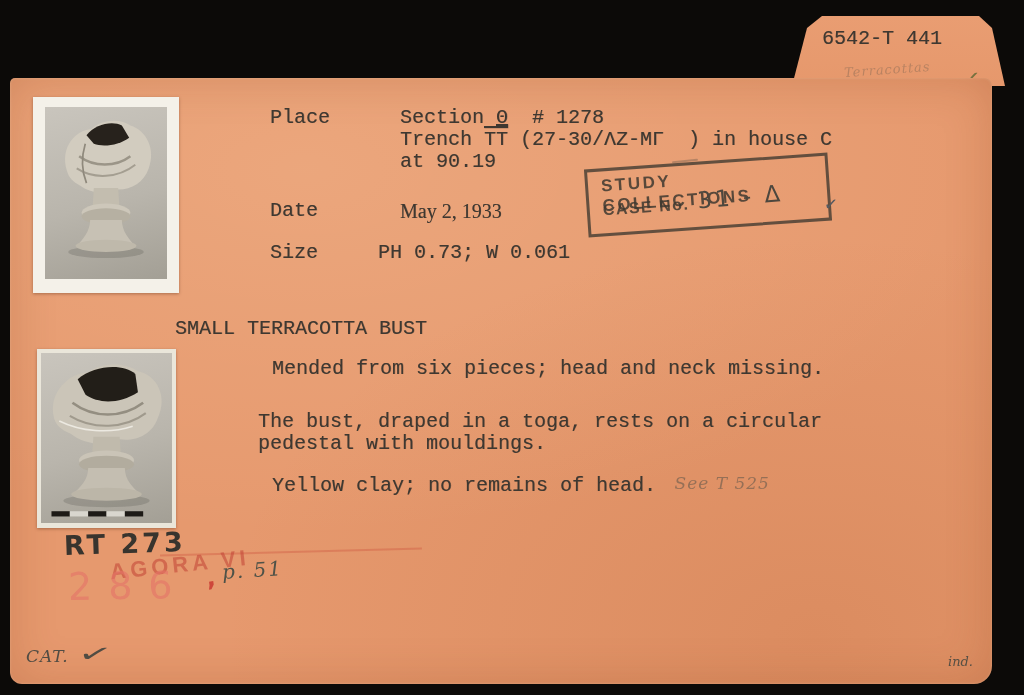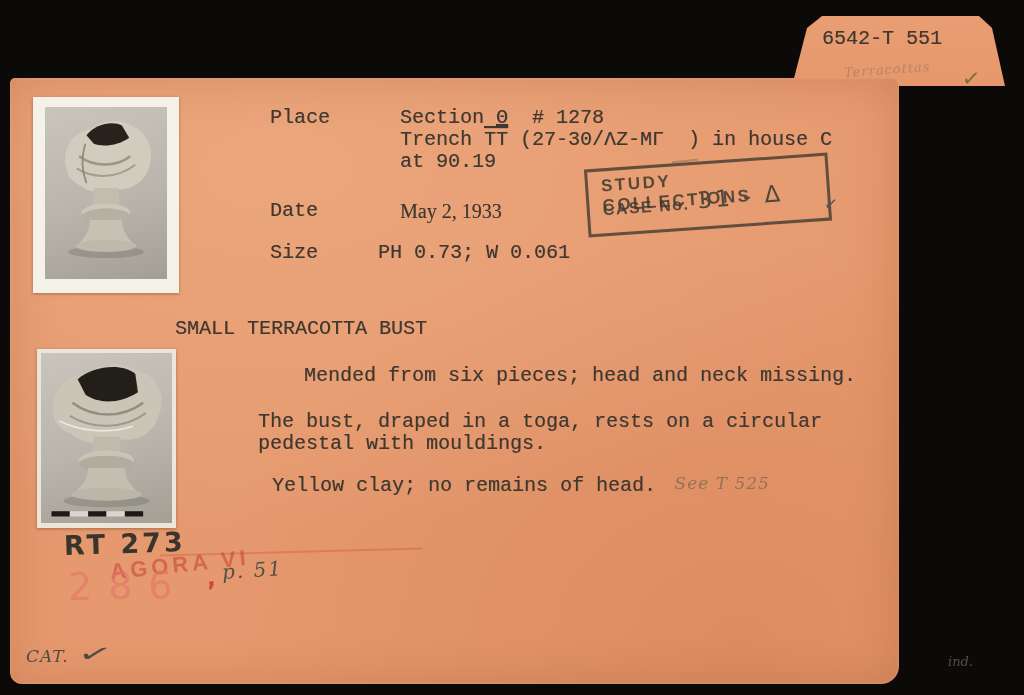--- a/index.html
+++ b/index.html
@@ -3,21 +3,21 @@
 <meta charset="utf-8">
 <style>
   html,body{margin:0;padding:0;}
   body{
     width:1024px;height:695px;position:relative;overflow:hidden;
     background:#0c0a08;
     font-family:"Liberation Sans",sans-serif;
   }
   
   .card{
-    position:absolute;left:10px;top:78px;width:889px;height:606px;
+    position:absolute;left:10px;top:78px;width:982px;height:606px;
     background:
       radial-gradient(120% 100% at 30% 15%, rgba(255,214,176,.22), transparent 60%),
       radial-gradient(110% 120% at 82% 92%, rgba(176,88,40,.20), transparent 55%),
       #e6996e;
     border-radius:5px 7px 18px 12px;
     box-shadow:inset 0 0 46px rgba(130,55,18,.22), inset 0 0 3px rgba(255,235,205,.35);
   }
   .tab{
     position:absolute;left:792px;top:16px;width:213px;height:70px;
     background:linear-gradient(180deg,#e99d72,#e6986c);
@@ -84,21 +84,21 @@
   .photo-inner{
     background:linear-gradient(165deg,#c9c5bd 0%,#b9b5ac 55%,#a39f95 100%);
     overflow:hidden;
   }
   .photo-inner svg{position:absolute;left:0;top:0;width:100%;height:100%;}
 </style>
 </head>
 <body>
 
 <div class="tab">
-  <div class="tw abs" style="left:30px;top:12px;">6542-T 551</div>
+  <div class="tw abs" style="left:30px;top:12px;">6542-T 441</div>
   <div class="pencil faint abs" style="left:52px;top:46px;font-size:13px;transform:rotate(-4deg);letter-spacing:1px;">Terracottas</div>
 </div>
 <div class="check abs" style="left:962px;top:66px;font-size:22px;color:#76713f;transform:rotate(6deg);position:absolute;">✓</div>
 
 <div class="card">
 
   <figure class="photo photo1" style="margin:0;">
     <div class="photo-inner">
       <svg viewBox="0 0 100 140" preserveAspectRatio="none">
         <ellipse cx="50" cy="118" rx="31" ry="5" fill="rgba(40,35,28,.16)"></ellipse>
@@ -156,21 +156,21 @@
   <div class="tw abs" style="left:368px;top:164px;">PH 0.73; W 0.061</div>
 
   <div class="study-stamp">
     <div class="study-line1">STUDY COLLECTIONS</div>
     <div class="study-line2">CASE No.</div>
     <div class="case-value">31 - Δ</div>
   </div>
   <div class="check abs" style="left:814px;top:116px;font-size:17px;color:#565a60;transform:rotate(4deg);">✓</div>
 
   <div class="tw abs" style="left:165px;top:240px;">SMALL TERRACOTTA BUST</div>
-  <div class="tw abs" style="left:262px;top:287px;margin-left:32px;">Mended from six pieces; head and neck missing.</div>
+  <div class="tw abs" style="left:262px;top:280px;">Mended from six pieces; head and neck missing.</div>
   <div class="abs" style="left:248px;top:333px;">
     <div class="tw">The bust, draped in a toga, rests on a circular</div>
     <div class="tw">pedestal with mouldings.</div>
   </div>
   <div class="abs" style="left:262px;top:397px;white-space:nowrap;">
     <span class="tw">Yellow clay; no remains of head.</span>
     <span class="pencil faint" style="font-size:17px;margin-left:14px;opacity:.55;position:relative;top:-2px;letter-spacing:1px;">See T 525</span>
   </div>
 
   <div class="abs" style="left:54px;top:450px;font-family:'DejaVu Sans',sans-serif;font-weight:bold;font-size:27px;letter-spacing:3px;color:#38342e;transform:rotate(-2deg);">RT 273</div>

